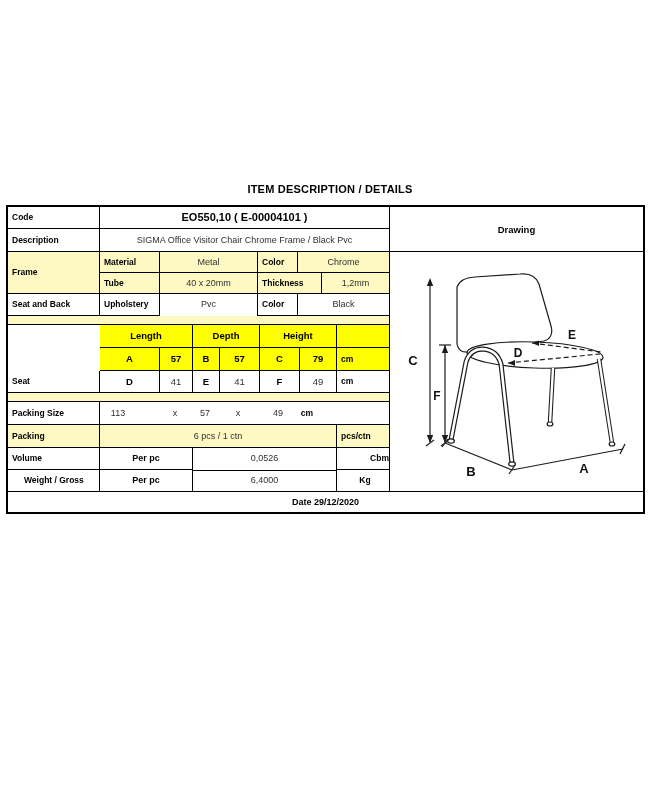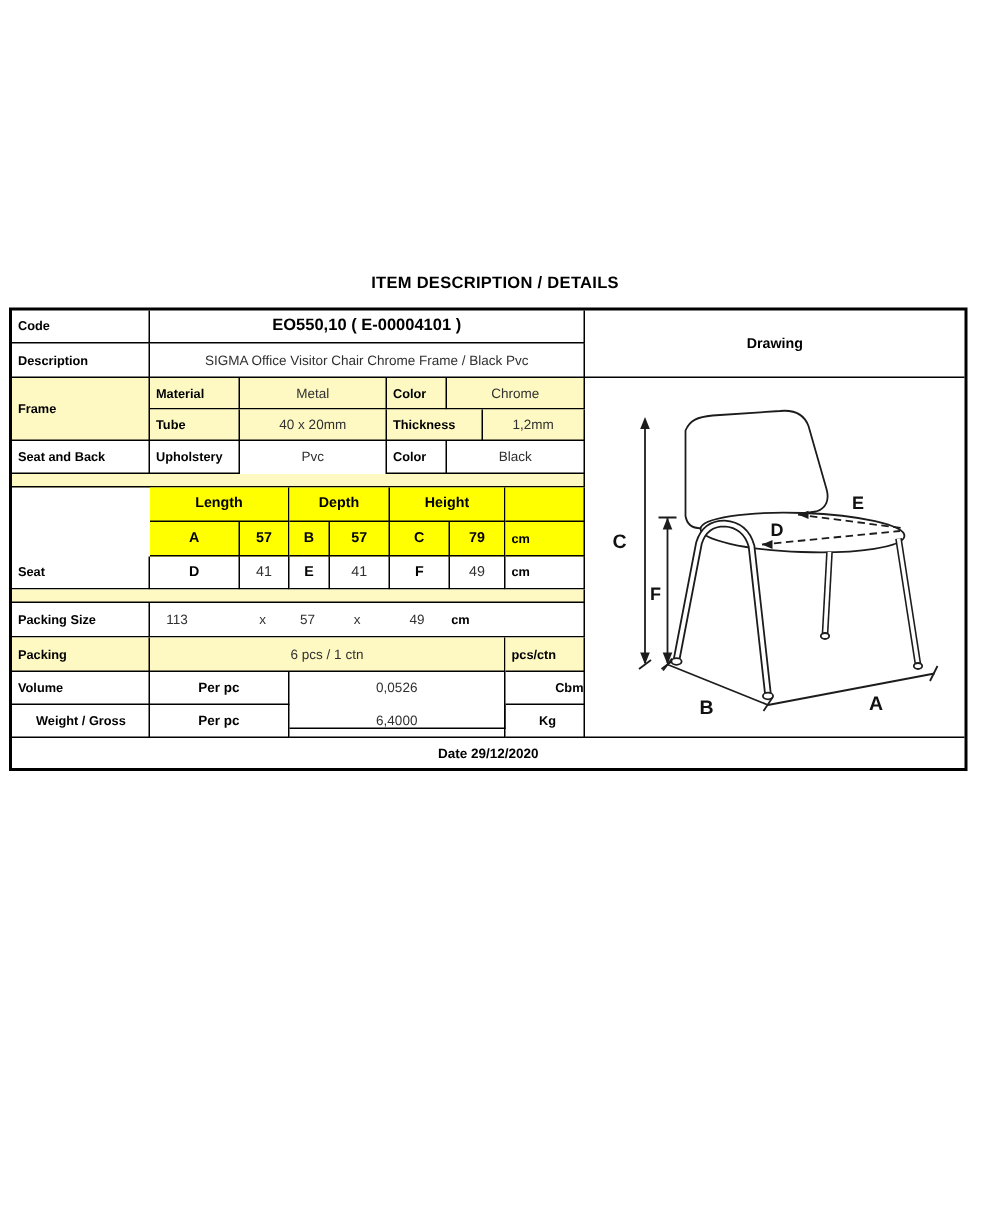--- a/index.html
+++ b/index.html
@@ -98,21 +98,21 @@
       <span class="psize-item" style="left:178px;">49</span>
       <span class="psize-item bold" style="left:207px;font-size:8.5px;">cm</span>
     </div>
 
     <div class="cell lbl gray" style="left:0;top:218px;width:92px;height:23px;line-height:22px;">Packing</div>
     <div class="cell ctr gray" style="left:92px;top:218px;width:237px;height:23px;line-height:22px;">6 pcs / 1 ctn</div>
     <div class="cell unit gray" style="left:329px;top:218px;width:53px;height:23px;line-height:22px;">pcs/ctn</div>
 
     <div class="cell lbl" style="left:0;top:241px;width:92px;height:22px;line-height:21px;">Volume</div>
     <div class="cell ctr bold" style="left:92px;top:241px;width:93px;height:22px;line-height:21px;">Per pc</div>
-    <div class="cell ctr" style="left:185px;top:241px;width:144px;height:38px;line-height:21px;">0,0526</div>
+    <div class="cell ctr" style="left:185px;top:241px;width:144px;height:23px;line-height:21px;">0,0526</div>
     <div class="cell unit" style="left:329px;top:241px;width:53px;height:22px;line-height:21px;text-align:right;">Cbm</div>
 
     <div class="cell lbl" style="left:0;top:263px;width:92px;height:22px;line-height:21px;padding-left:16px;">Weight / Gross</div>
     <div class="cell ctr bold" style="left:92px;top:263px;width:93px;height:22px;line-height:21px;">Per pc</div>
     <div class="cell ctr" style="left:185px;top:263px;width:144px;height:22px;line-height:21px;">6,4000</div>
     <div class="cell unit" style="left:329px;top:263px;width:53px;height:22px;line-height:21px;text-align:center;">Kg</div>
 
     <div class="cell ctr bold noborder" style="left:0;top:285px;width:635px;height:20px;line-height:20px;font-size:9px;">Date 29/12/2020</div>
 
     <div class="cell" style="left:382px;top:45px;width:253px;height:240px;border-right:none;">

